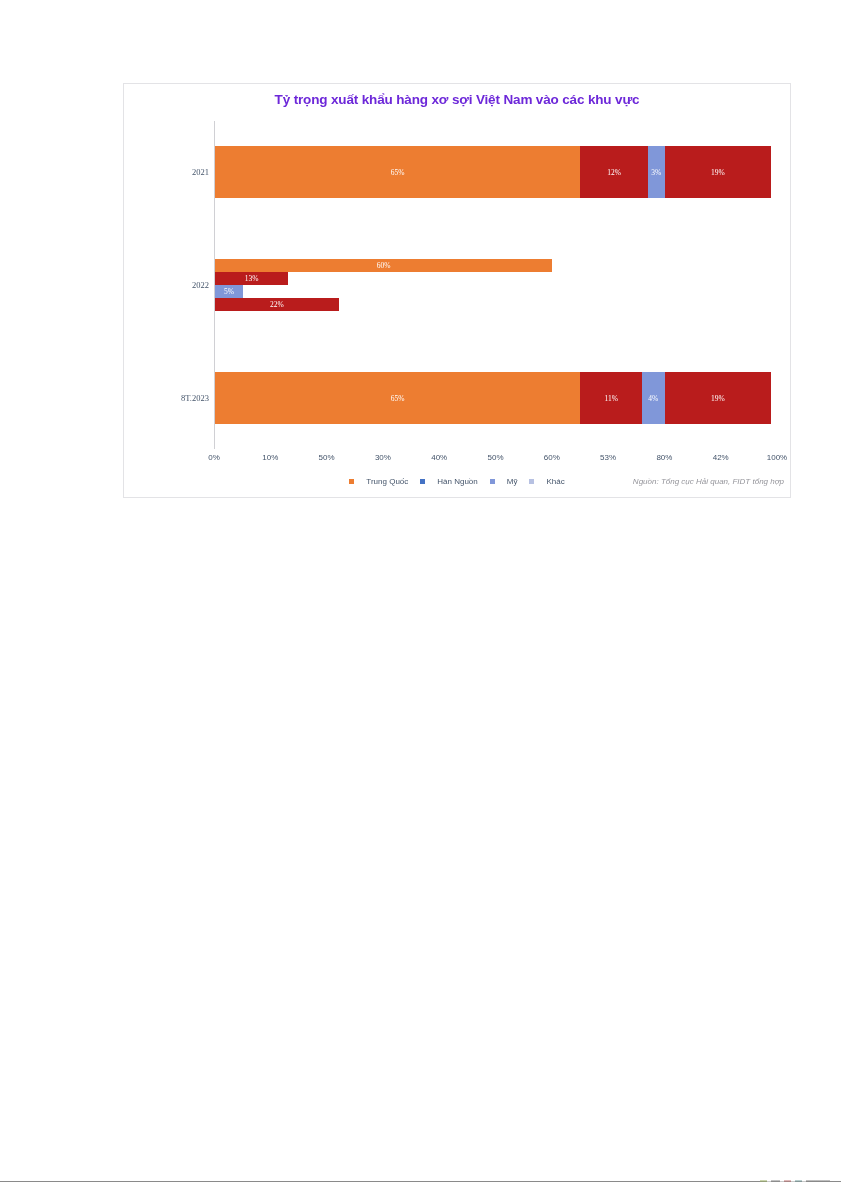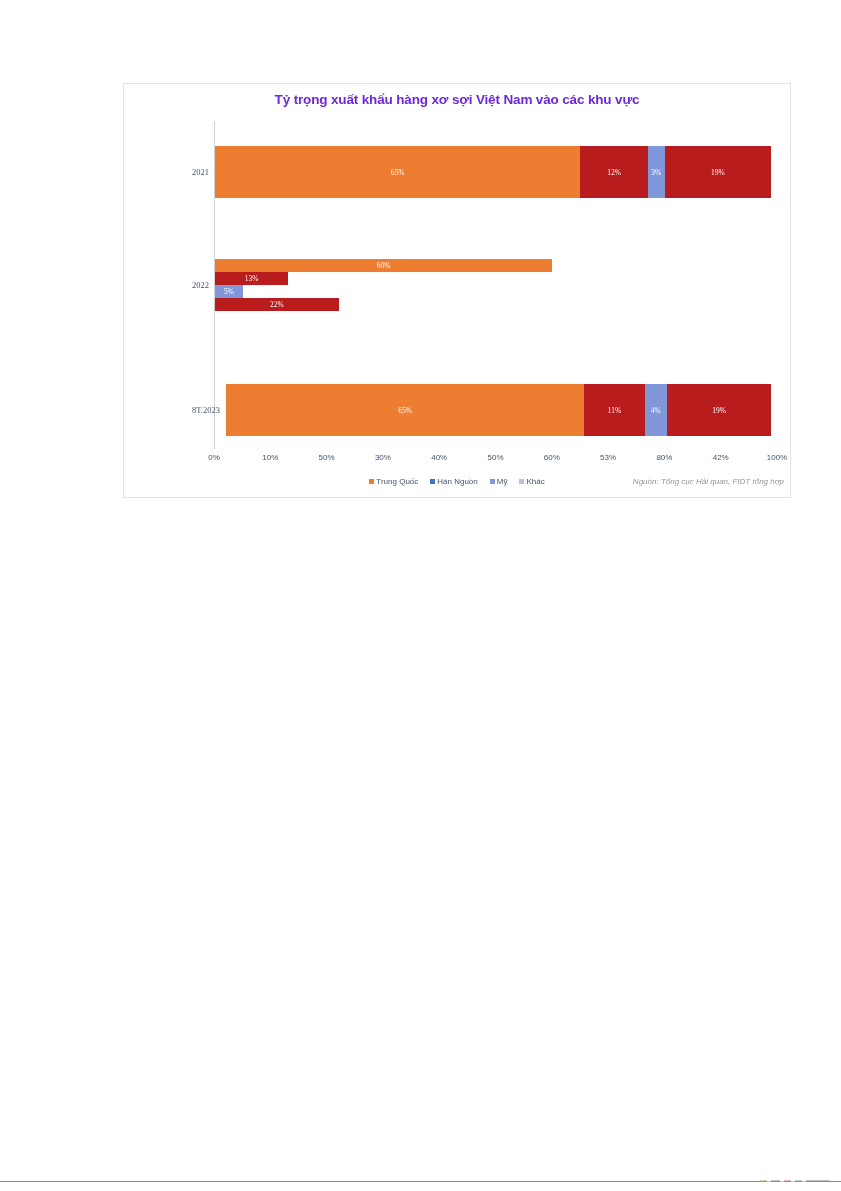--- a/index.html
+++ b/index.html
@@ -76,21 +76,21 @@
   .bar-row {
     position: absolute;
     left: 0;
     right: 0;
     height: 52px;
     display: flex;
     font-family: Liberation Serif, serif;
   }
   .bar-row.r0 { top: 25px; }
   .bar-row.r1 { top: 138px; flex-direction: column; }
-  .bar-row.r2 { top: 263px; margin-left: 11px; }
+  .bar-row.r2 { top: 251px; }
 
   .cat-label {
     position: absolute;
     right: calc(100% + 6px);
     top: 50%;
     transform: translateY(-50%);
     font-size: 8.5px;
     color: #44546a;
     white-space: nowrap;
   }
@@ -142,21 +142,21 @@
     right: 0;
     top: 0;
     display: flex;
     justify-content: center;
     align-items: center;
     gap: 12px;
   }
   .legend-item {
     display: flex;
     align-items: center;
-    gap: 2px;
+    gap: 12px;
     font-size: 8px;
     color: #44546a;
     white-space: nowrap;
   }
   .legend-swatch {
     width: 5px;
     height: 5px;
     display: block;
   }
   .legend-swatch.c0 { background: #ed7d31; }

